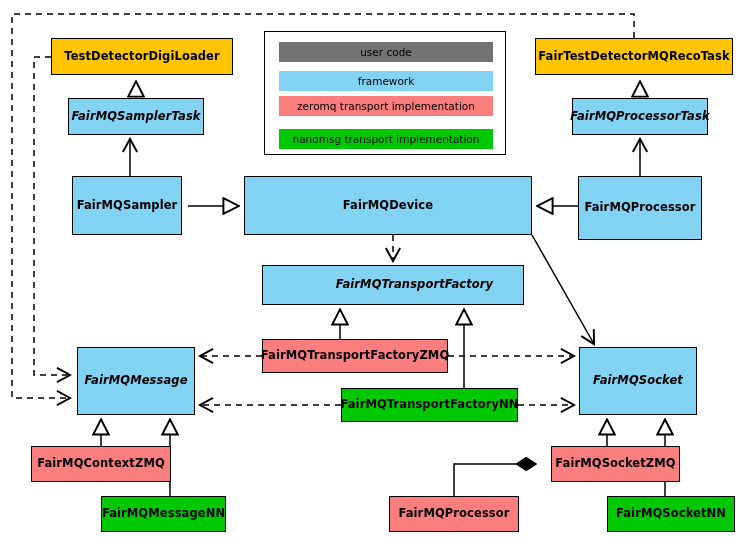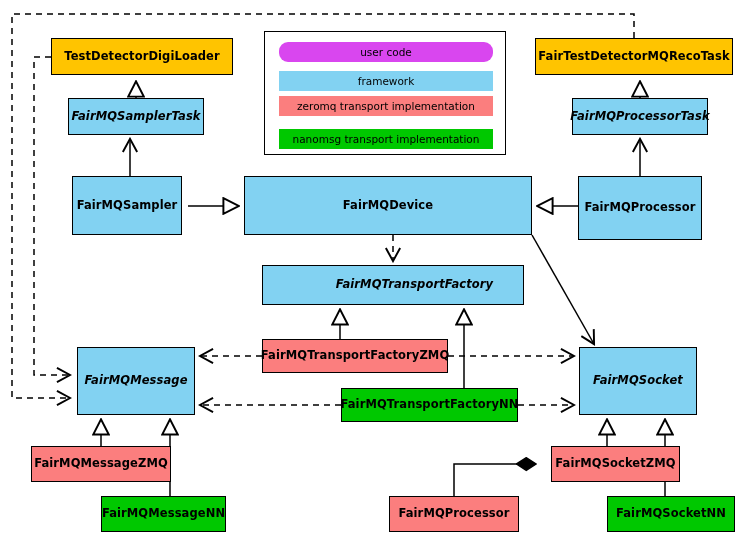--- a/index.html
+++ b/index.html
@@ -77,21 +77,21 @@
 
       <path d="M 607 446 L 607 419" marker-end="url(#hollowTri)"></path>
 
       <path d="M 665 496 L 665 419" marker-end="url(#hollowTri)"></path>
 
       <path d="M 454 496 L 454 464 L 536 464" marker-end="url(#diamond)"></path>
     </g>
   </svg>
 
   <div id="legend" style="left: 264px; top: 31px; width: 242px; height: 124px;">
-      <div class="legend-row" style="left: 14px; top: 10px; width: 214px; height: 20px; background: #d946ef; border-radius: 9px;">
+      <div class="legend-row" style="left: 14px; top: 10px; width: 214px; height: 20px; background: #737373;">
         <span>user code</span>
       </div>
       <div class="legend-row" style="left: 14px; top: 39px; width: 214px; height: 20px; background: rgb(130, 210, 242);">
         <span>framework</span>
       </div>
       <div class="legend-row" style="left: 14px; top: 64px; width: 214px; height: 20px; background: rgb(251, 126, 126);">
         <span>zeromq transport implementation</span>
       </div>
       <div class="legend-row" style="left: 14px; top: 97px; width: 214px; height: 20px; background: rgb(0, 200, 0);">
         <span>nanomsg transport implementation</span>
@@ -128,21 +128,21 @@
     <div class="node c-fw abstract" style="left: 77px; top: 347px; width: 118px; height: 68px;">
       <span>FairMQMessage</span>
     </div>
     <div class="node c-nn" style="left: 341px; top: 388px; width: 177px; height: 34px;">
       <span>FairMQTransportFactoryNN</span>
     </div>
     <div class="node c-fw abstract" style="left: 579px; top: 347px; width: 118px; height: 68px;">
       <span>FairMQSocket</span>
     </div>
     <div class="node c-zmq" style="left: 31px; top: 446px; width: 140px; height: 36px;">
-      <span>FairMQMessageZMQ</span>
+      <span>FairMQContextZMQ</span>
     </div>
     <div class="node c-nn" style="left: 101px; top: 496px; width: 125px; height: 36px;">
       <span>FairMQMessageNN</span>
     </div>
     <div class="node c-zmq" style="left: 551px; top: 446px; width: 129px; height: 36px;">
       <span>FairMQSocketZMQ</span>
     </div>
     <div class="node c-nn" style="left: 607px; top: 496px; width: 128px; height: 36px;">
       <span>FairMQSocketNN</span>
     </div>

